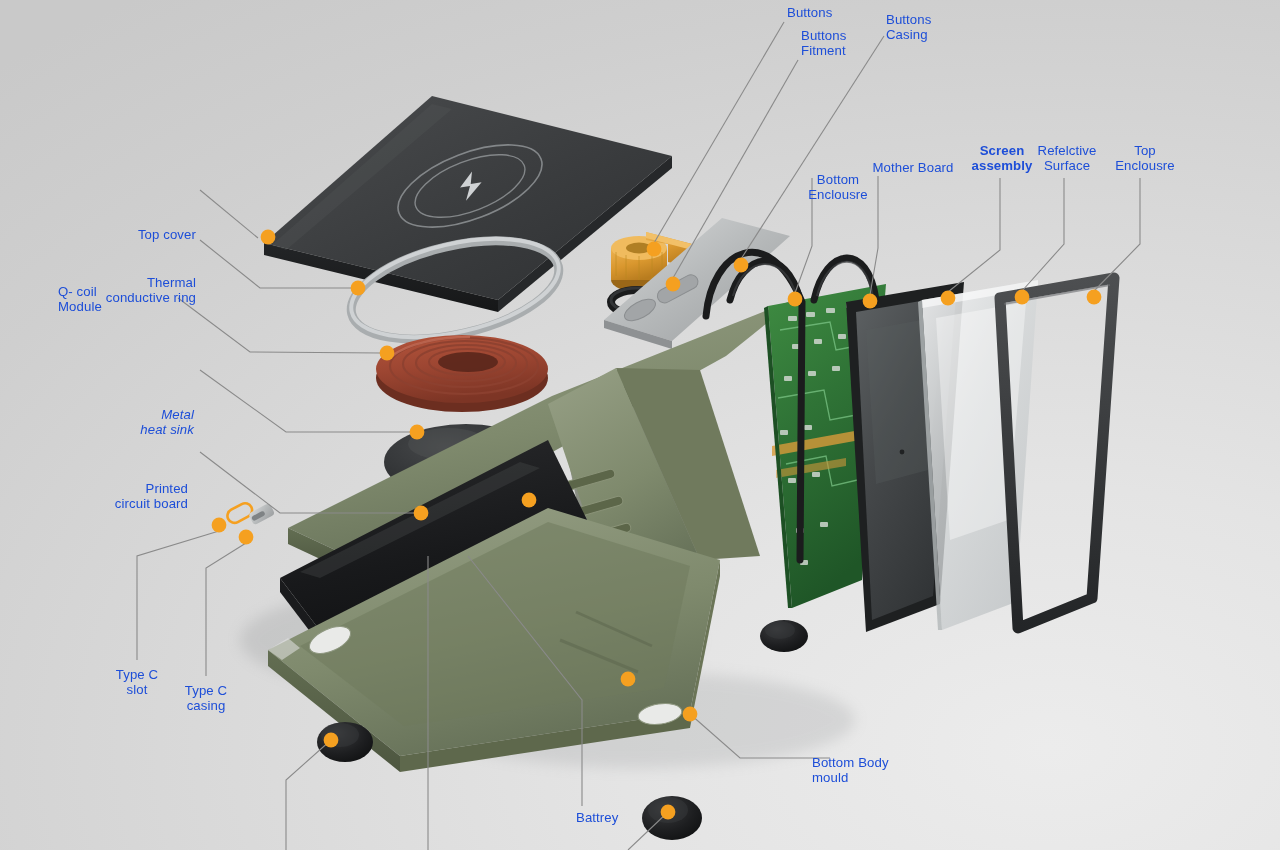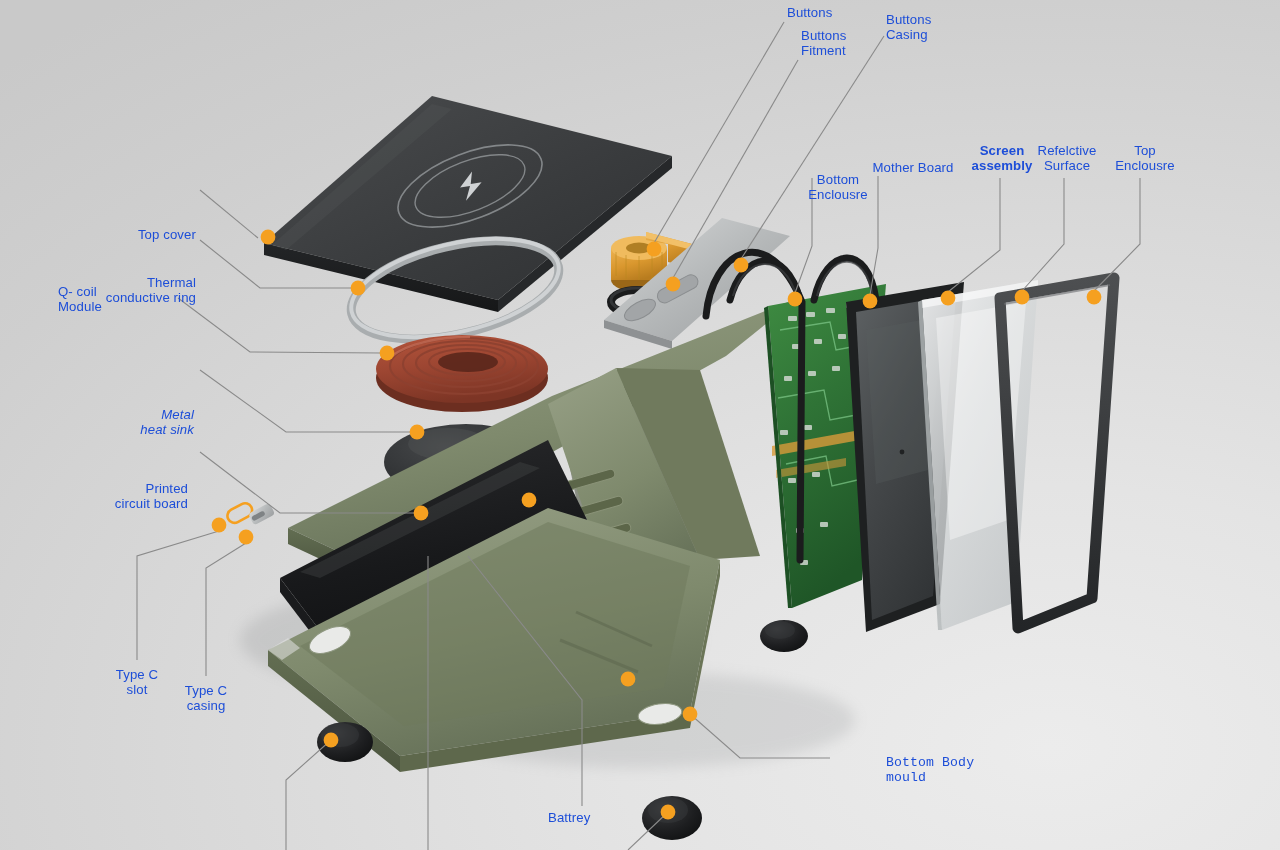--- a/index.html
+++ b/index.html
@@ -418,17 +418,17 @@
 Casing</div>
       <div class="lbl c" style="left: 792px; top: 144px; width: 92px; margin-top: 28px;">Bottom
 Enclousre</div>
       <div class="lbl c" style="left: 862px; top: 154px; width: 102px; margin-top: 6px;">Mother Board</div>
       <div class="lbl c" style="left: 962px; top: 143px; width: 80px; font-weight: bold;">Screen
 assembly</div>
       <div class="lbl c" style="left: 1026px; top: 143px; width: 82px;">Refelctive
 Surface</div>
       <div class="lbl c" style="left: 1100px; top: 143px; width: 90px;">Top
 Enclousre</div>
-      <div class="lbl l" style="left: 886px; top: 755px; width: 120px; font-family: Liberation Mono, monospace;">Bottom Body
+      <div class="lbl l" style="left: 812px; top: 755px; width: 120px;">Bottom Body
 mould</div>
-      <div class="lbl l" style="left: 548px; top: 810px; width: 80px;">Battrey</div>
+      <div class="lbl l" style="left: 576px; top: 810px; width: 80px;">Battrey</div>
     </div>
 </div>
 
 </body></html>

